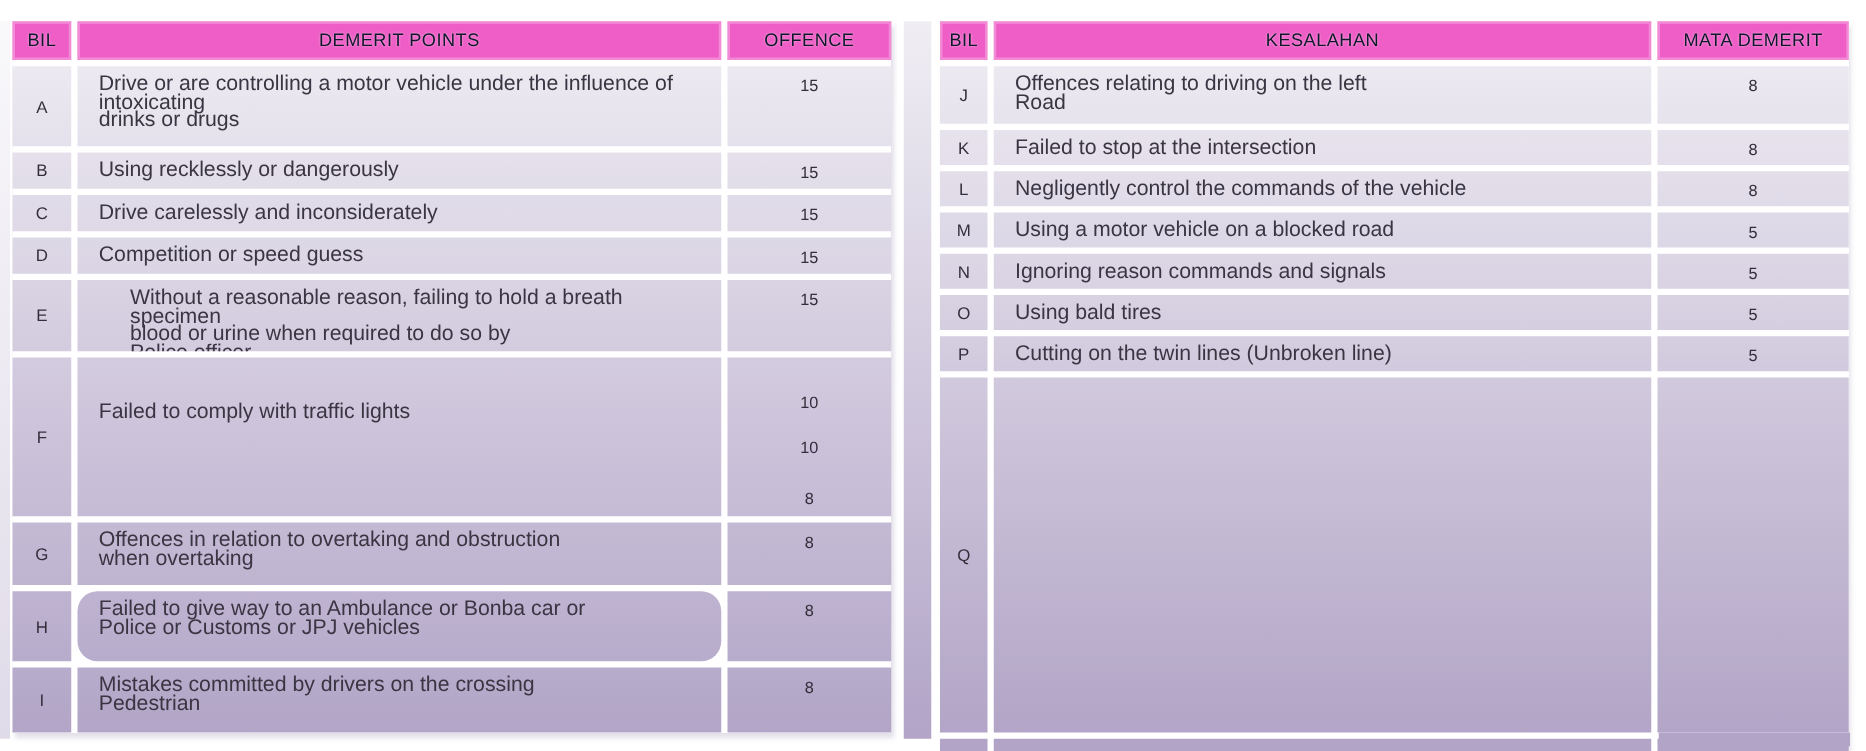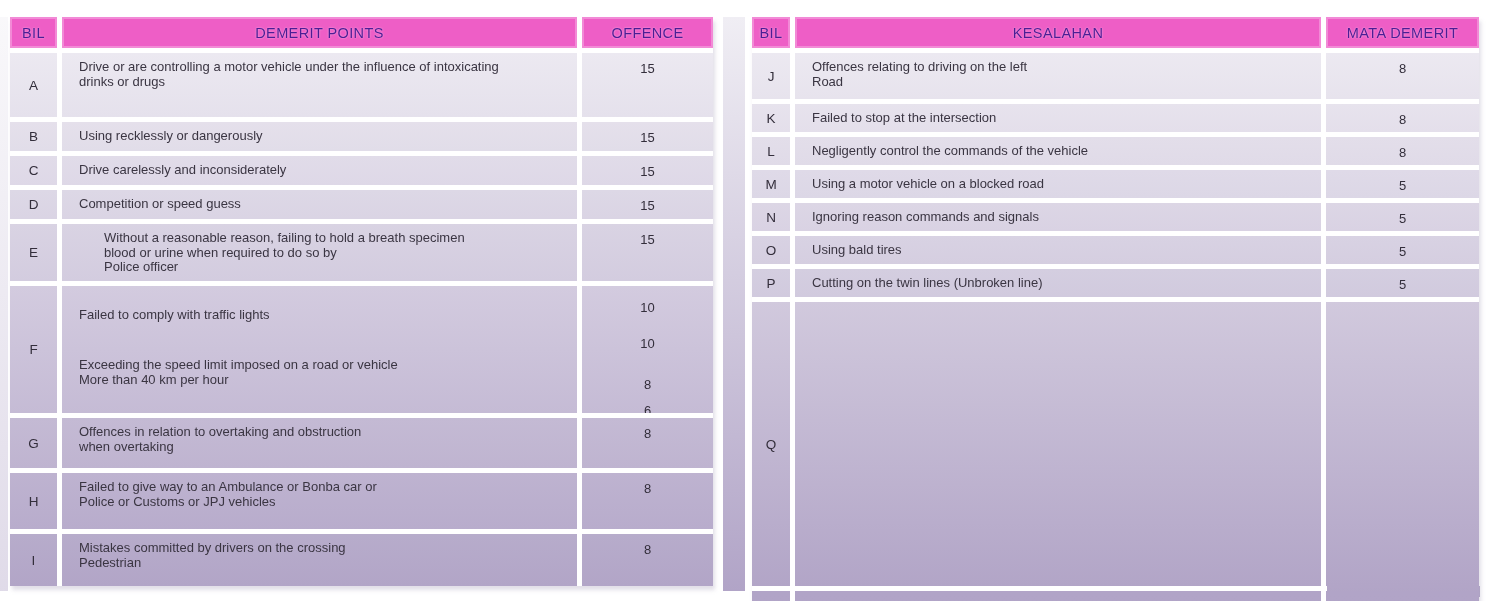--- a/index.html
+++ b/index.html
@@ -20,47 +20,47 @@
     left:10px;width:703px;
     grid-template-columns:47px 515px 131px;
     grid-template-rows:31px 64px 29px 29px 29px 57px 127px 50px 56px 52px;
   }
   #right-table{
     left:752px;width:727px;
     grid-template-columns:38px 526px 153px;
     grid-template-rows:31px 46px 28px 28px 28px 28px 28px 28px 284px;
   }
   .head{
-    background:var(--pink);color:#4c1d95;
+    background:var(--pink);color:#0f172a;
     display:flex;align-items:center;justify-content:center;
     font-size:14.5px;letter-spacing:0.4px;
     box-shadow:inset 0 0 0 2px rgba(255,255,255,0.28);
     text-shadow:0 0 2px rgba(255,255,255,0.55);
     overflow:hidden;white-space:nowrap;
   }
   .fill{overflow:hidden;}
   .bil{
     display:flex;align-items:center;justify-content:center;
     font-size:13.5px;color:#332e3b;
   }
   .txt{
-    padding:7px 17px 0 17px;font-size:13px;line-height:14.5px;
+    padding:7px 17px 0 17px;font-size:17px;line-height:14.5px;
     white-space:pre-line;color:var(--txt);
   }
   .pts{
     padding-top:8px;text-align:center;font-size:13px;color:#332e3b;
   }
   
   .multi{padding-top:0;}
   .pad7{padding-top:7px;}
   .pad9{padding-top:9px;}
   .pad14{padding-top:14px;}
   .pad18{padding-top:18px;}
   .sub{white-space:pre-line;}
-  .f1{height:36px;} .f2{height:41px;} .f3{height:26px;} .f4{height:26px;}
+  .f1{height:36px;margin-top:14px;} .f2{height:41px;} .f3{height:26px;} .f4{height:26px;}
   
   .strip{position:absolute;top:17px;height:574px;}
   #mid-strip{left:723px;width:22px;}
   #left-strip{left:0px;width:8px;opacity:0.4;}
   #mata-patch{position:absolute;left:1327px;top:586px;width:153px;height:11px;}
 </style>
 </head>
 <body>
 
 <div class="strip fill" id="left-strip" style="background-image: linear-gradient(rgb(240, 238, 244), rgb(177, 164, 199));"></div>
@@ -91,39 +91,37 @@
 
   <div class="fill bil" style="background-image: linear-gradient(rgb(217, 211, 227), rgb(211, 204, 223));">E</div>
   <div class="fill txt" style="background-image: linear-gradient(rgb(217, 211, 227), rgb(211, 204, 223)); padding-left: 42px;">Without a reasonable reason, failing to hold a breath specimen
 blood or urine when required to do so by
 Police officer</div>
   <div class="fill pts" style="background-image: linear-gradient(rgb(217, 211, 227), rgb(211, 204, 223));">15</div>
 
   <div class="fill bil" style="background-image: linear-gradient(rgb(211, 203, 223), rgb(197, 187, 213));">F</div>
   <div class="fill txt multi pad7" style="background-image: linear-gradient(rgb(211, 203, 223), rgb(197, 187, 213));">
     <div class="sub f1">Failed to comply with traffic lights</div>
-    <div class="sub f2">Exceeding the speed limit imposed on a road or vehicle
-More than 40 km per hour</div>
     
     
   </div>
   <div class="fill pts multi pad14" style="background-image: linear-gradient(rgb(211, 203, 223), rgb(197, 187, 213));">
     <div class="f1">10</div>
     <div class="f2">10</div>
     <div class="f3">8</div>
     <div class="f4">6</div>
   </div>
 
   <div class="fill bil" style="background-image: linear-gradient(rgb(196, 186, 212), rgb(191, 180, 208));">G</div>
   <div class="fill txt" style="background-image: linear-gradient(rgb(196, 186, 212), rgb(191, 180, 208));">Offences in relation to overtaking and obstruction
 when overtaking</div>
   <div class="fill pts" style="background-image: linear-gradient(rgb(196, 186, 212), rgb(191, 180, 208));">8</div>
 
   <div class="fill bil" style="background-image: linear-gradient(rgb(190, 179, 208), rgb(184, 172, 204));">H</div>
-  <div class="fill txt" style="background-image: linear-gradient(rgb(190, 179, 208), rgb(184, 172, 204));">Failed to give way to an Ambulance or Bonba car or
+  <div class="fill txt" style="background-image: linear-gradient(rgb(190, 179, 208), rgb(184, 172, 204)); border-radius: 16px;">Failed to give way to an Ambulance or Bonba car or
 Police or Customs or JPJ vehicles</div>
   <div class="fill pts" style="background-image: linear-gradient(rgb(190, 179, 208), rgb(184, 172, 204));">8</div>
 
   <div class="fill bil" style="background-image: linear-gradient(rgb(183, 172, 203), rgb(178, 165, 199));">I</div>
   <div class="fill txt" style="background-image: linear-gradient(rgb(183, 172, 203), rgb(178, 165, 199));">Mistakes committed by drivers on the crossing
 Pedestrian</div>
   <div class="fill pts" style="background-image: linear-gradient(rgb(183, 172, 203), rgb(178, 165, 199));">8</div>
 </div>
 
 <div class="tbl" id="right-table">

